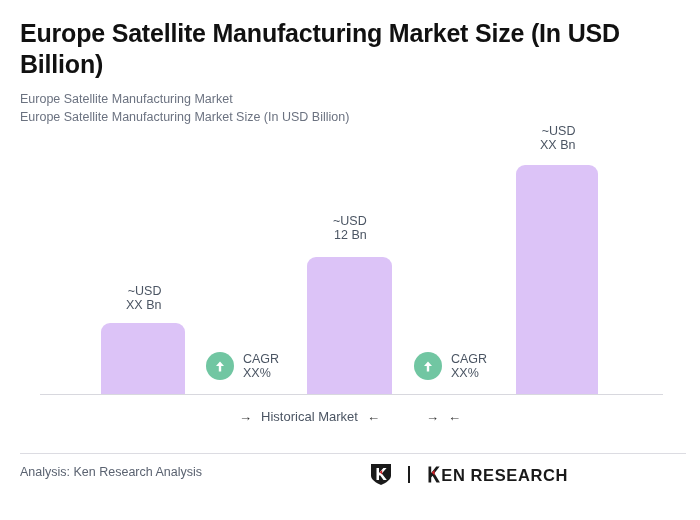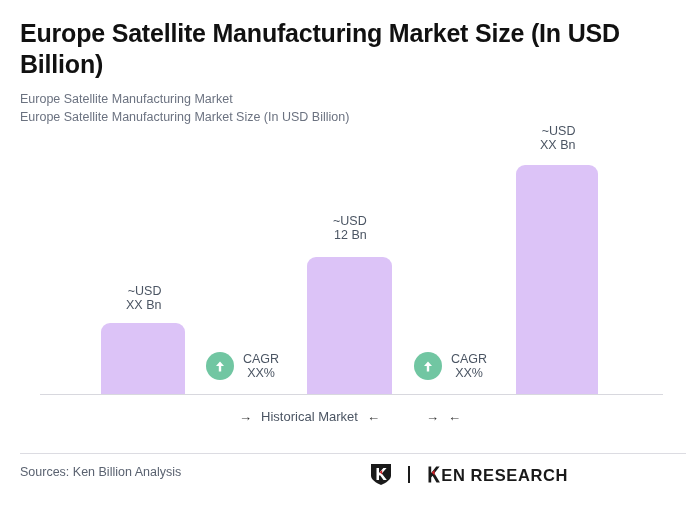--- a/index.html
+++ b/index.html
@@ -97,21 +97,20 @@
     display: flex;
     align-items: center;
     justify-content: center;
     flex: 0 0 auto;
   }
   .cagr-text {
     font-size: 12.5px;
     line-height: 14px;
     color: #4b5563;
     white-space: pre-line;
-    text-align: center;
   }
 
   
   .years {
     position: absolute;
     top: 409px;
     left: 0;
     width: 700px;
     display: flex;
     justify-content: center;
@@ -227,21 +226,21 @@
       <span>Historical Market</span>
       <span class="year-arrow">←</span>
     </div>
     <div class="year-item">
       <span class="year-arrow">→</span>
       <span class="year-arrow">←</span>
     </div>
   </div>
 
   <div class="footer-divider"></div>
-  <div class="sources">Sources: Ken Billion Analysis</div>
+  <div class="sources">Analysis: Ken Research Analysis</div>
 
   <div class="logo">
     <svg width="22" height="23" viewBox="0 0 22 23" aria-hidden="true">
       <path d="M1 1 H21 V13 C21 18 11 22 11 22 C11 22 1 18 1 13 Z" fill="#1a1a1a"></path>
       <path d="M6.5 5 H9 V10 L13.4 5 H16.6 L11.8 10.4 L16.8 17 H13.5 L9.9 12 L9 13 V17 H6.5 Z" fill="#ffffff"></path>
       <path d="M9.6 9.2 L12.2 7 L12.2 11.6 Z" fill="#cf2027"></path>
     </svg>
     <span class="logo-bar"></span>
     <span class="logo-wordmark">
       <svg width="13" height="17" viewBox="0 0 13 17" aria-hidden="true" style="margin-right:0.5px;">

